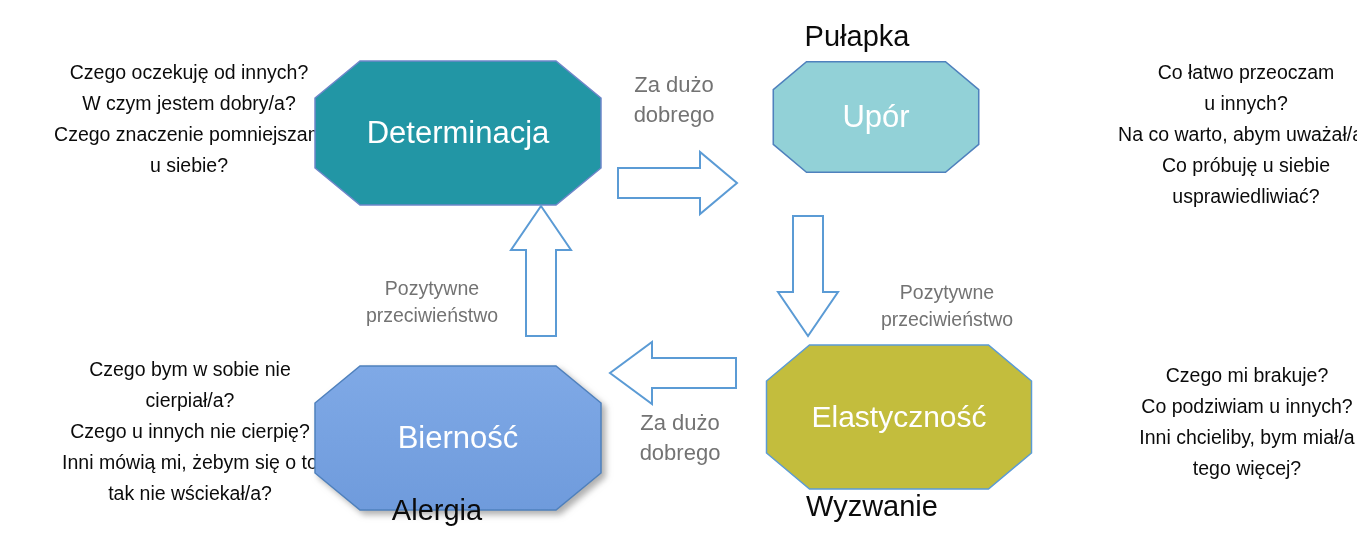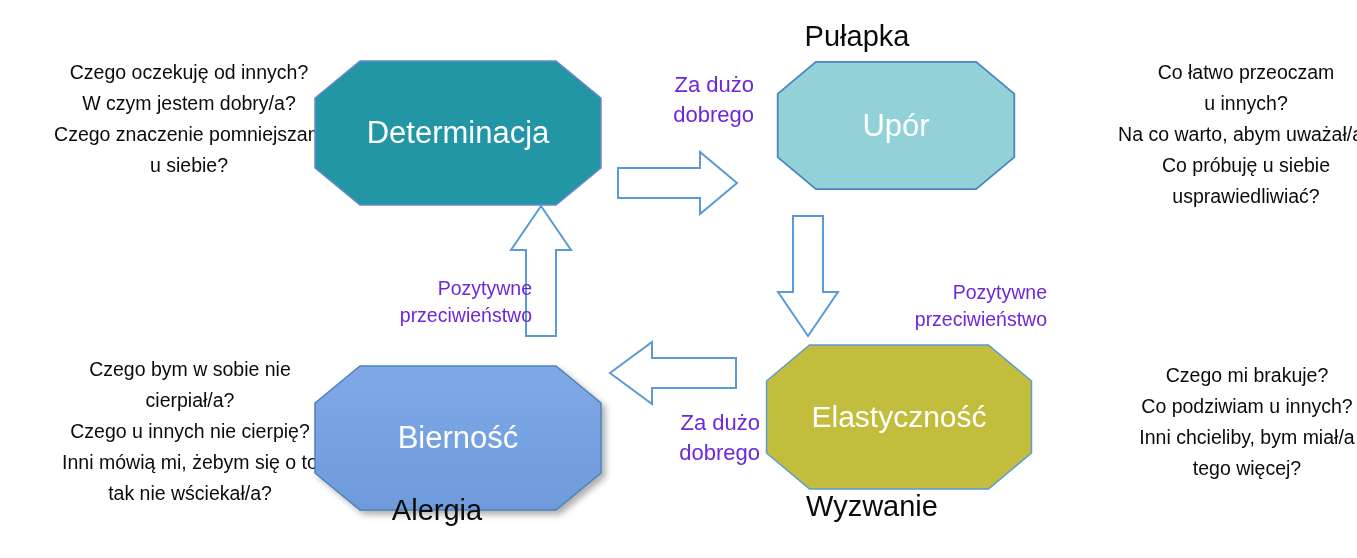--- a/index.html
+++ b/index.html
@@ -3,21 +3,21 @@
 <meta charset="utf-8">
 <style>
   html,body{margin:0;padding:0;background:#ffffff;}
   #canvas{
     position:relative;width:1357px;height:558px;background:#ffffff;
     font-family:"Liberation Sans",sans-serif;color:#0b0b0b;overflow:hidden;
   }
   .abs{position:absolute;}
   .big-label{font-size:29px;text-align:center;white-space:nowrap;color:#0b0b0b;}
   .questions{font-size:19.5px;line-height:31px;text-align:center;white-space:pre-line;color:#0b0b0b;padding-left:40px;}
-  .arrow-label{text-align:right;white-space:pre-line;color:#6d28d9;}
+  .arrow-label{text-align:center;white-space:pre-line;color:#737373;}
   .al-big{font-size:22px;line-height:30px;}
   .al-small{font-size:19.5px;line-height:27px;margin-top:32px;}
   .oct{position:absolute;}
   .oct svg{position:absolute;left:0;top:0;width:100%;height:100%;overflow:visible;}
   .oct .shape-label{
     position:absolute;left:0;top:0;width:100%;height:100%;
     display:flex;align-items:center;justify-content:center;
     color:#ffffff;font-size:31px;white-space:nowrap;
   }
   .oct-challenge .shape-label{font-size:30px;}
@@ -25,21 +25,21 @@
   .block-arrow svg{display:block;width:100%;height:100%;overflow:visible;}
   .shadowed{filter:drop-shadow(4px 4px 3px rgba(110,110,110,0.55));}
   
   .title-core{left:277px;top:3px;width:300px;}
   .title-pitfall{left:707px;top:20px;width:300px;}
   .q-core{left:0px;top:57px;width:298px;}
   .q-pitfall{left:1056px;top:57px;width:300px;}
   .q-allergy{left:0px;top:354px;width:300px;}
   .q-challenge{left:1057px;top:360px;width:300px;}
   .oct-core{left:314px;top:60px;width:288px;height:146px;}
-  .oct-pitfall{left:742px;top:61px;width:268px;height:129px;margin-left:20px;}
+  .oct-pitfall{left:742px;top:61px;width:268px;height:112px;}
   .oct-allergy{left:314px;top:344px;width:288px;height:188px;}
   .oct-challenge{left:744px;top:344px;width:310px;height:146px;}
   .lbl-allergy{left:337px;top:494px;width:200px;}
   .lbl-challenge{left:772px;top:490px;width:200px;}
   .arrow-right{left:617px;top:150px;width:122px;height:66px;}
   .arrow-left{left:607px;top:340px;width:130px;height:66px;}
   .arrow-up{left:509px;top:205px;width:64px;height:132px;}
   .arrow-down{left:776px;top:215px;width:64px;height:123px;}
   .al-top{left:594px;top:70px;width:160px;}
   .al-bottom{left:600px;top:408px;width:160px;}

